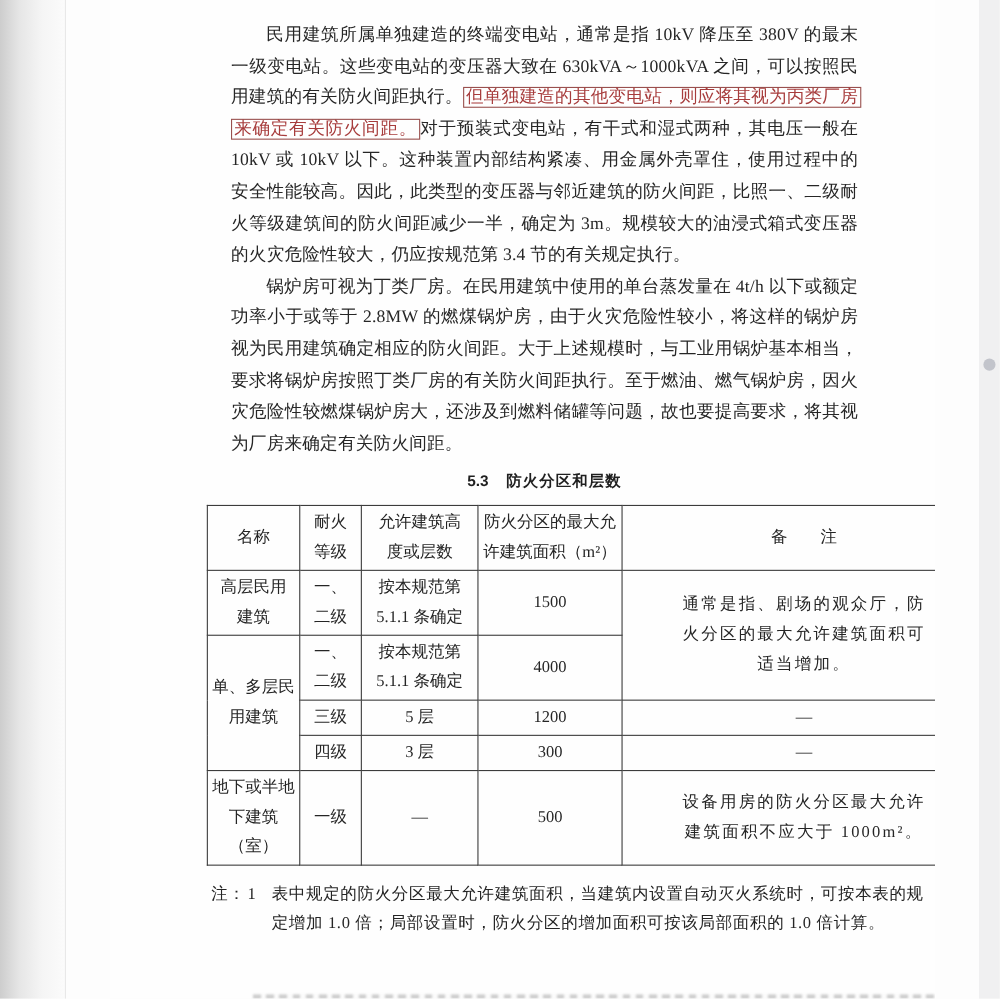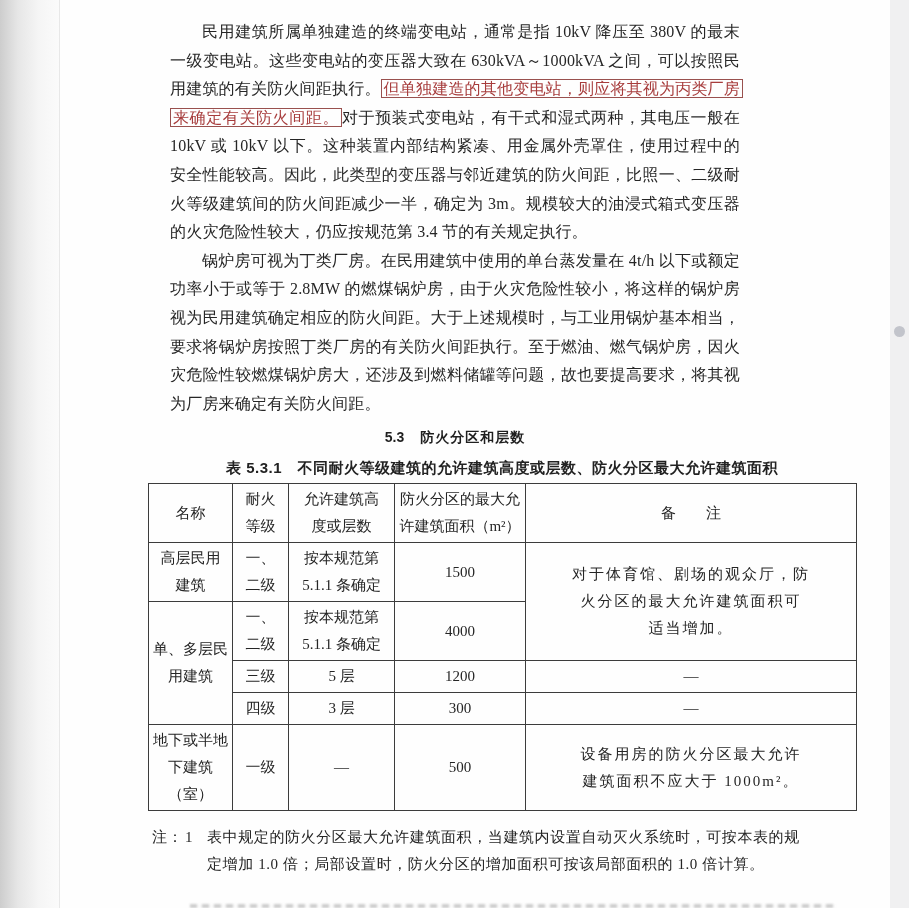--- a/index.html
+++ b/index.html
@@ -3,21 +3,21 @@
 <meta charset="utf-8">
 <style>
   * { box-sizing: border-box; }
   html,body { margin:0; padding:0; }
   body {
     width:909px; height:908px; overflow:hidden;
     background:#fdfdfd;
     font-family:"Liberation Serif", serif;
     color:#262626;
   }
-  .viewport { position:relative; width:909px; height:908px; display:flex; }
+  .viewport { position:relative; width:909px; height:908px; display:flex;gap:40px; }
 
   
   .gutter-left {
     width:60px; height:100%;
     background:linear-gradient(to right,#cdcdcd 0%,#e6e6e6 30%,#f5f5f5 65%,#fbfbfb 100%);
     border-right:1px solid #e8e8e8;
     flex:0 0 auto;
   }
 
   .page { flex:1 1 auto; background:#fefefe; padding-top:18px; position:relative; overflow:hidden; }
@@ -114,21 +114,20 @@
 
     <div class="text-block">
       <p><span>民用建筑所属单独建造的终端变电站，通常是指 10kV 降压至 380V 的最末一级变电站。这些变电站的变压器大致在 630kVA～1000kVA 之间，可以按照民用建筑的有关防火间距执行。</span><span class="hl">但单独建造的其他变电站，则应将其视为丙类厂房来确定有关防火间距。</span><span>对于预装式变电站，有干式和湿式两种，其电压一般在 10kV 或 10kV 以下。这种装置内部结构紧凑、用金属外壳罩住，使用过程中的安全性能较高。因此，此类型的变压器与邻近建筑的防火间距，比照一、二级耐火等级建筑间的防火间距减少一半，确定为 3m。规模较大的油浸式箱式变压器的火灾危险性较大，仍应按规范第 3.4 节的有关规定执行。</span></p>
 
       <p>锅炉房可视为丁类厂房。在民用建筑中使用的单台蒸发量在 4t/h 以下或额定功率小于或等于 2.8MW 的燃煤锅炉房，由于火灾危险性较小，将这样的锅炉房视为民用建筑确定相应的防火间距。大于上述规模时，与工业用锅炉基本相当，要求将锅炉房按照丁类厂房的有关防火间距执行。至于燃油、燃气锅炉房，因火灾危险性较燃煤锅炉房大，还涉及到燃料储罐等问题，故也要提高要求，将其视为厂房来确定有关防火间距。</p>
     </div>
 
     <h2 class="section"><span class="sec-num">5.3</span><span>防火分区和层数</span></h2>
 
 
-    <div class="table-caption"><span>表 5.3.1</span>　<span>不同耐火等级建筑的允许建筑高度或层数、防火分区最大允许建筑面积</span></div>
 
     <table class="spec">
       <colgroup>
         <col style="width:84px">
         <col style="width:56px">
         <col style="width:106px">
         <col style="width:131px">
         <col style="width:331px">
       </colgroup>
       <tbody>
@@ -143,21 +142,21 @@
           <td>备　　注</td>
         </tr>
         <tr class="r-a">
           <td>高层民用
 建筑</td>
           <td>一、
 二级</td>
           <td>按本规范第
 5.1.1 条确定</td>
           <td>1500</td>
-          <td class="remark-cell" rowspan="2">对于体育馆、剧场的观众厅，防
+          <td class="remark-cell" rowspan="2">通常是指、剧场的观众厅，防
 火分区的最大允许建筑面积可
 适当增加。</td>
         </tr>
         <tr class="r-b">
           <td rowspan="3">单、多层民
 用建筑</td>
           <td>一、
 二级</td>
           <td>按本规范第
 5.1.1 条确定</td>

